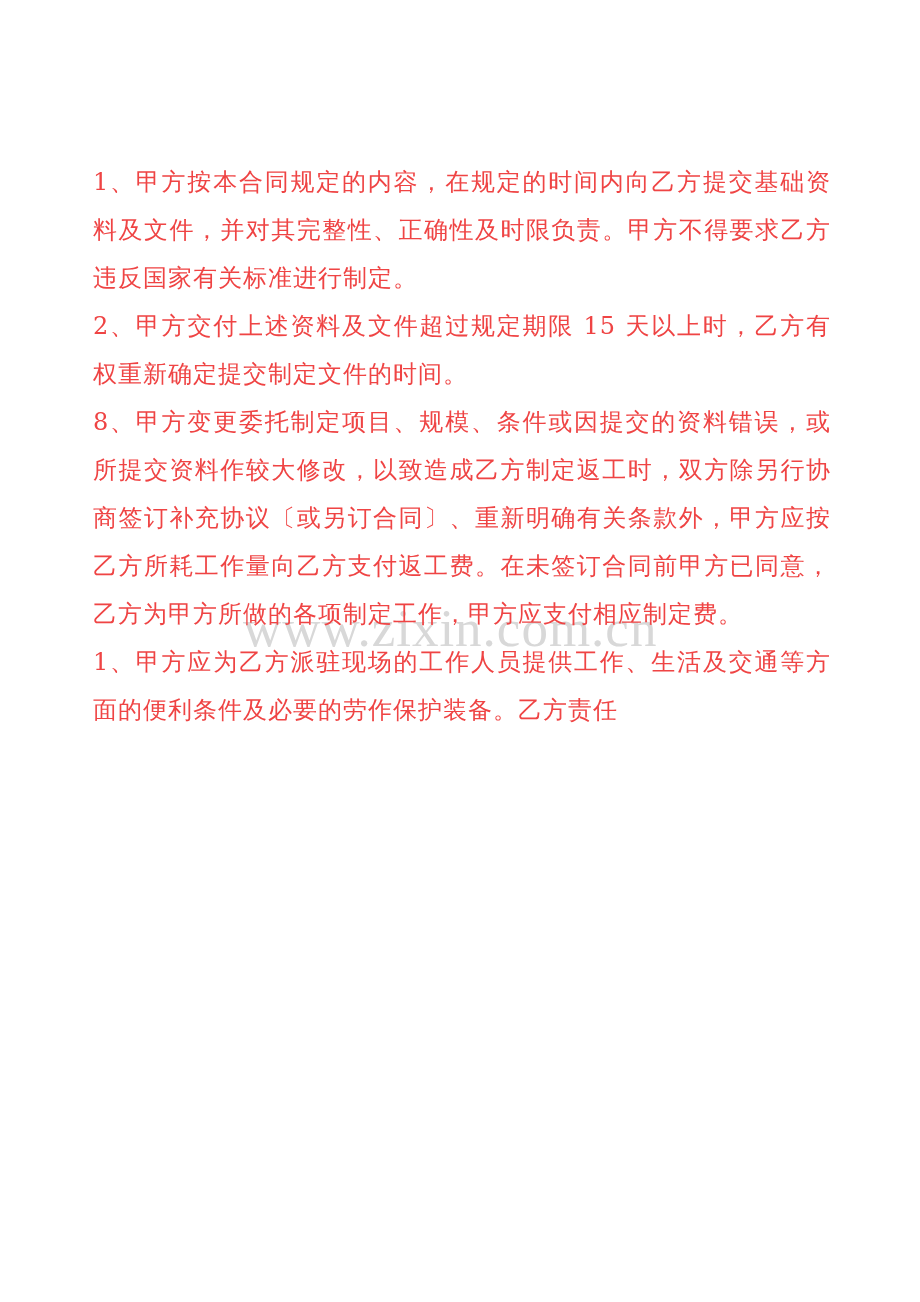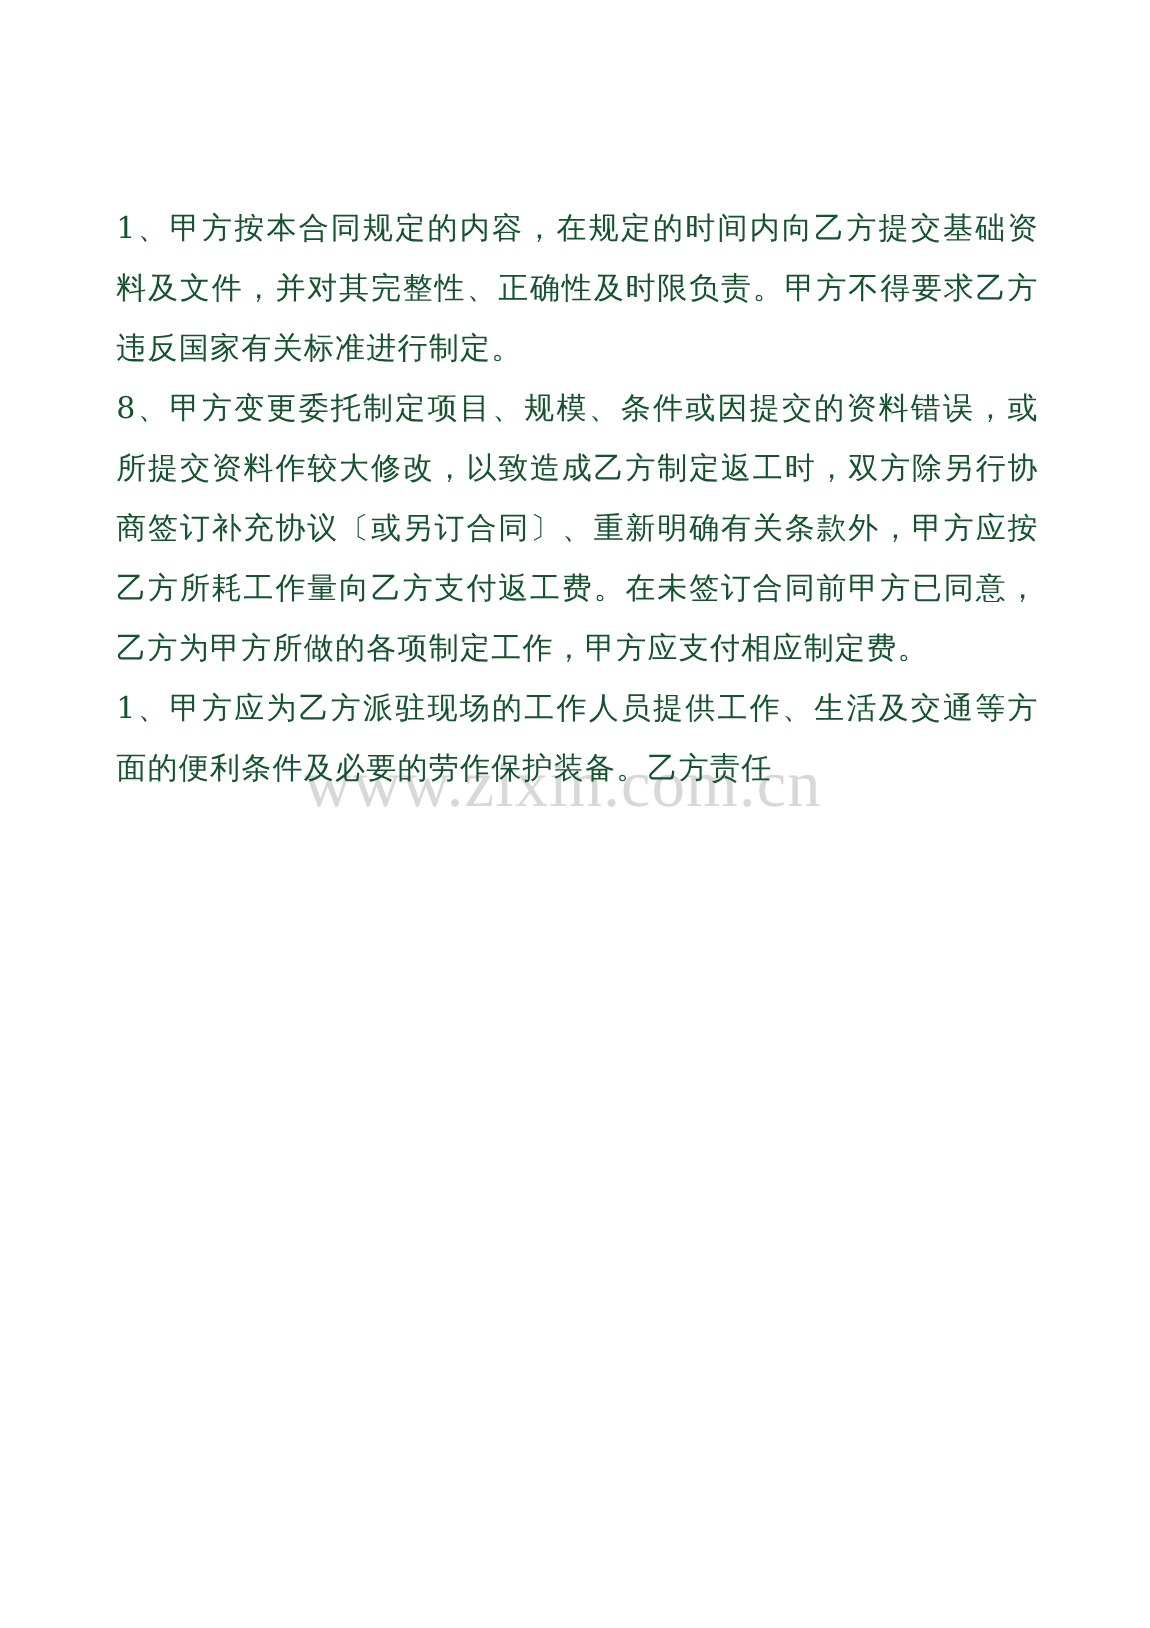--- a/index.html
+++ b/index.html
@@ -29,35 +29,36 @@
   .content {
     position: absolute;
     top: 158px;
     left: 93px;
     width: 738px;
     z-index: 2;
     font-family: "DejaVu Serif", "Liberation Serif", serif;
     font-size: 24px;
     line-height: 48px;
     letter-spacing: 1px;
-    color: #14532d;
+    color: #ef4444;
     text-align: justify;
     text-justify: inter-character;
   }
   .clause {
     margin: 0;
     padding: 0;
   }
 </style>
 </head>
 <body>
 
 <div class="page">
 
   <div class="watermark">www.zixin.com.cn</div>
 
   <div class="content">
     <p class="clause">1、甲方按本合同规定的内容，在规定的时间内向乙方提交基础资料及文件，并对其完整性、正确性及时限负责。甲方不得要求乙方违反国家有关标准进行制定。</p>
+    <p class="clause">2、甲方交付上述资料及文件超过规定期限 15 天以上时，乙方有权重新确定提交制定文件的时间。</p>
     <p class="clause">8、甲方变更委托制定项目、规模、条件或因提交的资料错误，或所提交资料作较大修改，以致造成乙方制定返工时，双方除另行协商签订补充协议〔或另订合同〕、重新明确有关条款外，甲方应按乙方所耗工作量向乙方支付返工费。在未签订合同前甲方已同意，乙方为甲方所做的各项制定工作，甲方应支付相应制定费。</p>
     <p class="clause">1、甲方应为乙方派驻现场的工作人员提供工作、生活及交通等方面的便利条件及必要的劳作保护装备。乙方责任</p>
   </div>
 
 </div>
 
 </body></html>

